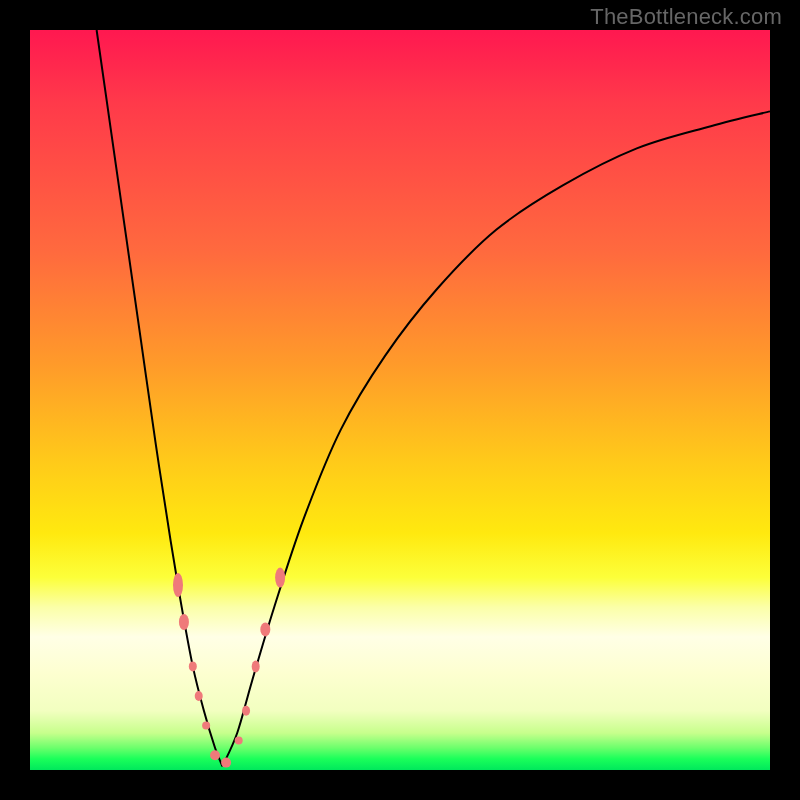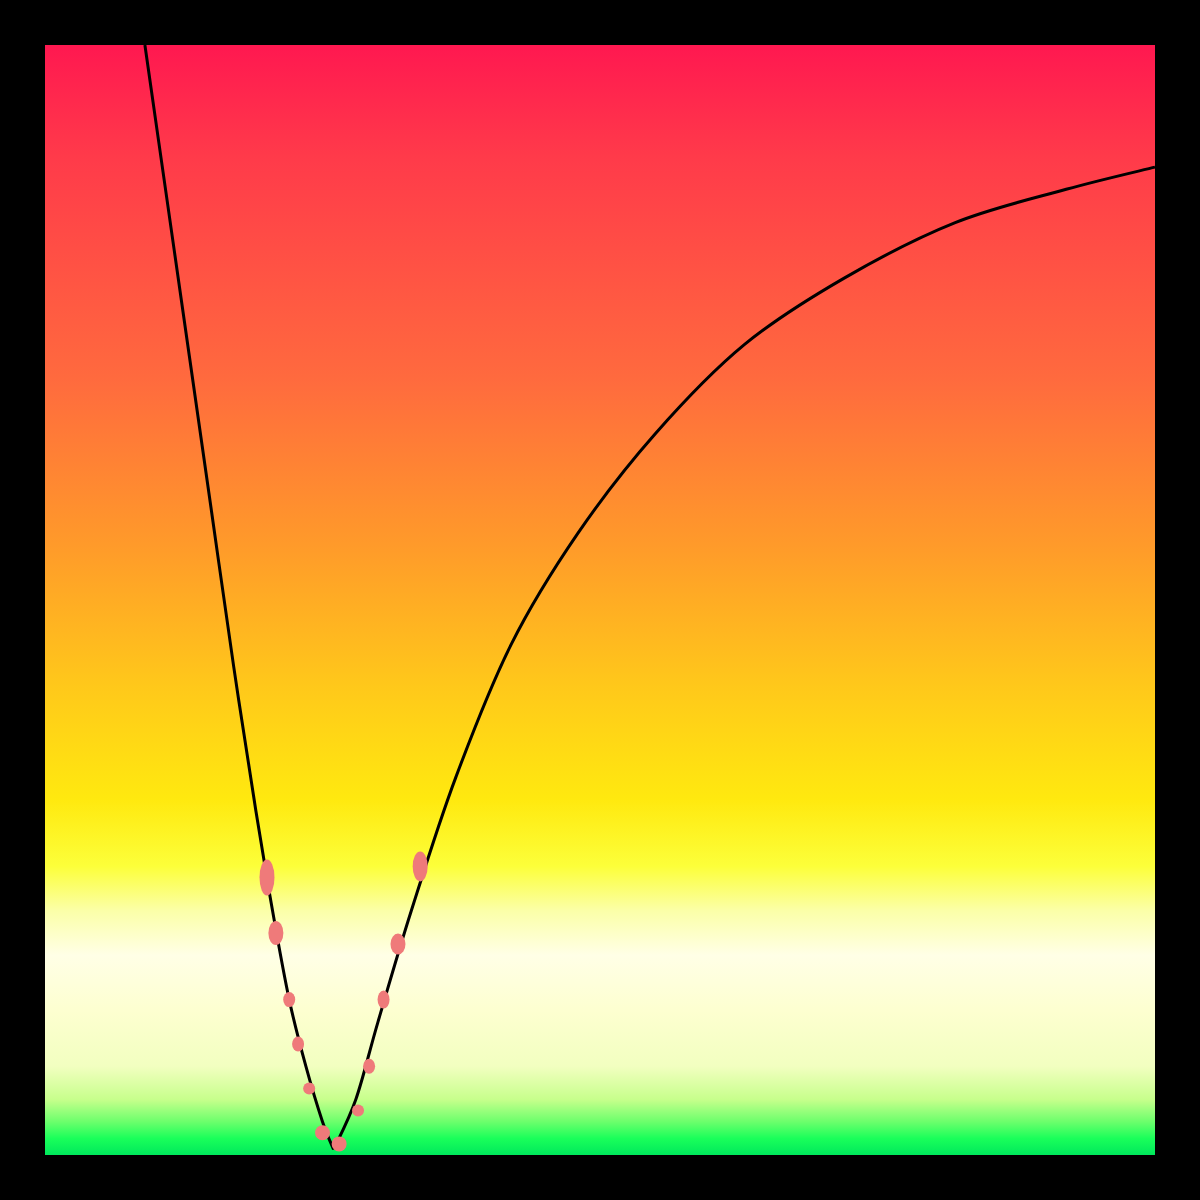--- a/index.html
+++ b/index.html
@@ -60,20 +60,21 @@
     top: 0;
     width: 740px;
     height: 740px;
     overflow: visible;
   }
 </style>
 </head>
 <body>
 
 <div class="frame">
+  <div class="watermark">TheBottleneck.com</div>
 
   <div class="plot-area">
     <svg class="curves" viewBox="0 0 740 740" preserveAspectRatio="none">
       <path id="left-branch-path" fill="none" stroke="#000000" stroke-width="2" d="M 66.6 0 C 69.06666666666666 17.26666666666667, 76.46666666666667 69.06666666666669, 81.4 103.60000000000002 C 86.33333333333334 138.13333333333335, 91.26666666666667 172.6666666666667, 96.2 207.20000000000005 C 101.13333333333334 241.73333333333338, 106.06666666666666 276.2666666666667, 111 310.8 C 115.93333333333334 345.3333333333333, 120.86666666666667 381.09999999999997, 125.80000000000001 414.4 C 130.73333333333335 447.7, 136.28333333333333 483.4666666666667, 140.6 510.6 C 144.91666666666666 537.7333333333333, 148 556.2333333333333, 151.7 577.2 C 155.39999999999998 598.1666666666667, 159.10000000000002 619.1333333333333, 162.8 636.4 C 166.5 653.6666666666666, 170.2 667.2333333333333, 173.89999999999998 680.8 C 177.59999999999997 694.3666666666666, 181.91666666666666 708.55, 185 717.8 C 188.08333333333334 727.05, 191.16666666666669 733.2166666666666, 192.4 736.3"></path>
       <path id="right-branch-path" fill="none" stroke="#000000" stroke-width="2" d="M 192.4 736.3 C 194.86666666666667 730.75, 202.26666666666668 717.1833333333333, 207.20000000000002 703 C 212.13333333333335 688.8166666666667, 215.83333333333334 672.1666666666667, 222 651.2 C 228.16666666666666 630.2333333333333, 235.5666666666667 604.3333333333334, 244.20000000000002 577.2 C 252.83333333333334 550.0666666666667, 262.7 518, 273.8 488.4 C 284.90000000000003 458.79999999999995, 297.23333333333335 426.7333333333333, 310.8 399.59999999999997 C 324.3666666666667 372.46666666666664, 339.16666666666663 349.0333333333333, 355.2 325.59999999999997 C 371.23333333333335 302.16666666666663, 388.50000000000006 279.96666666666664, 407.00000000000006 259 C 425.50000000000006 238.03333333333336, 445.23333333333335 217.06666666666675, 466.2 199.80000000000007 C 487.16666666666663 182.5333333333334, 509.3666666666666 168.96666666666667, 532.8 155.39999999999998 C 556.2333333333332 141.8333333333333, 582.1333333333332 128.26666666666662, 606.8 118.39999999999998 C 631.4666666666667 108.53333333333332, 658.6 102.36666666666672, 680.8000000000001 96.20000000000005 C 703.0000000000001 90.03333333333337, 730.1333333333333 83.86666666666666, 740 81.39999999999998"></path>
       <g id="marker-group">
           <ellipse cx="148" cy="555" rx="5" ry="12" fill="#ef7a7a"></ellipse>
           <ellipse cx="153.92000000000002" cy="592" rx="5" ry="8" fill="#ef7a7a"></ellipse>
           <ellipse cx="162.8" cy="636.4" rx="4" ry="5" fill="#ef7a7a"></ellipse>
           <ellipse cx="168.72" cy="666" rx="4" ry="5" fill="#ef7a7a"></ellipse>

